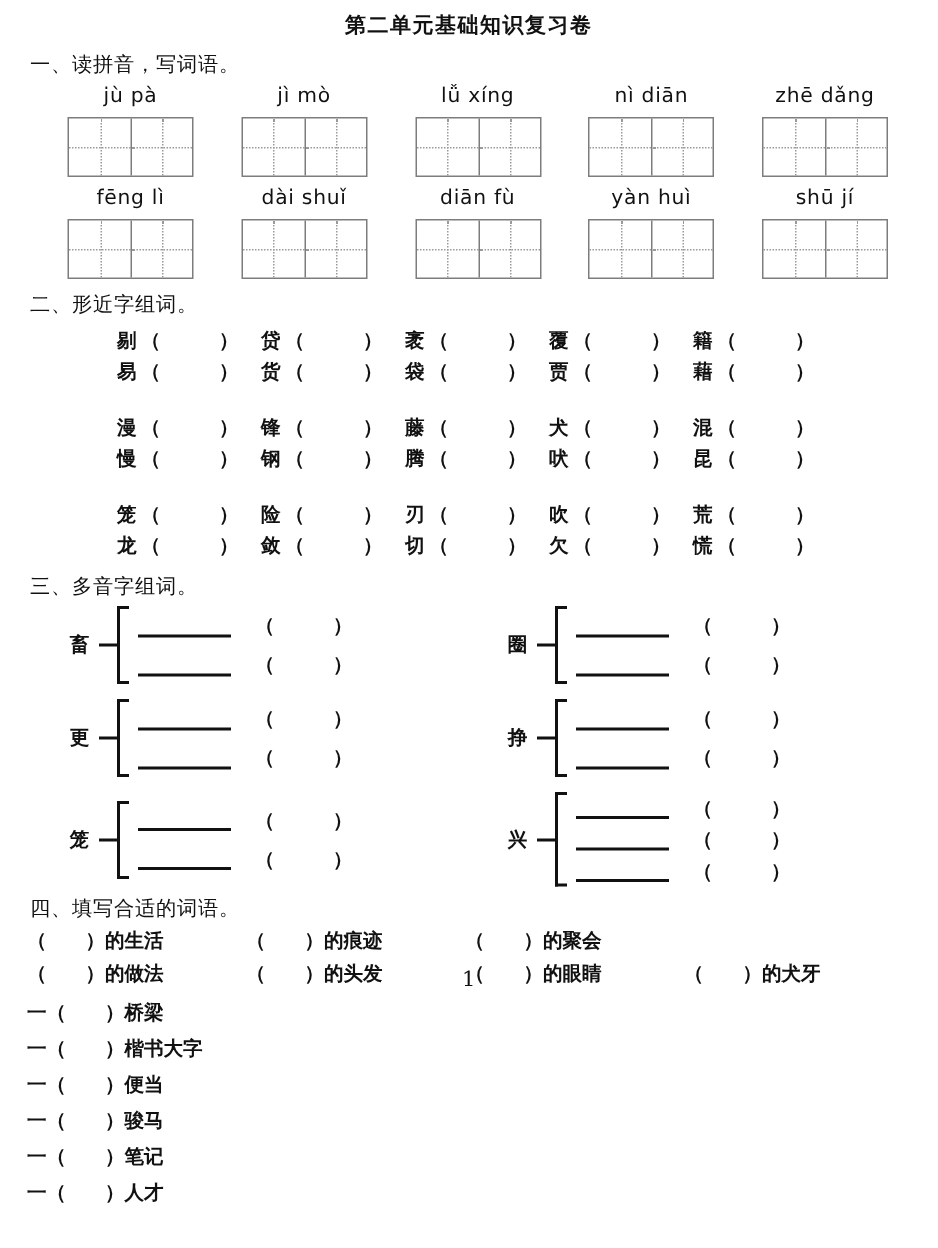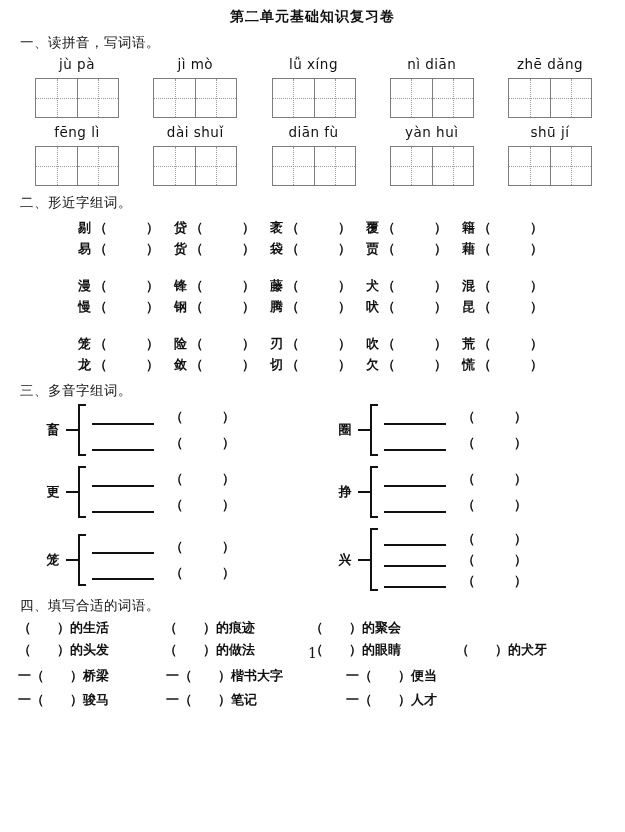--- a/index.html
+++ b/index.html
@@ -37,21 +37,21 @@
     margin-left: 20px;
     margin-top: 6px;
     letter-spacing: 0.5px;
   }
 
   
   .py-block { margin-top: 2px; }
   .py-row {
     display: flex;
     justify-content: space-between;
-    padding: 0 22px 0 24px;
+    padding: 0 22px 0 34px;
     box-sizing: border-box;
   }
   .py-cellwrap {
     width: 106px;
     text-align: center;
   }
   .py-text {
     font-family: "DejaVu Sans", "Liberation Sans", sans-serif;
     font-size: 13.5px;
     letter-spacing: 0.5px;
@@ -165,20 +165,21 @@
     white-space: nowrap;
   }
   .tx-item { width: 146px; }
   .mw-row {
     display: flex;
     padding-left: 18px;
     font-size: 13px;
     font-weight: bold;
     line-height: 24px;
     white-space: nowrap;
+    flex-direction: column;
   }
   .mw-item { width: 148px; }
 
   .pagenum {
     position: absolute;
     bottom: 12px;
     left: 0;
     width: 100%;
     text-align: center;
     font-family: "DejaVu Serif", "Liberation Serif", serif;
@@ -439,22 +440,22 @@
 
   <div class="sec-head" style="margin-top:6px">四、填写合适的词语。</div>
 
   <div class="tx-wrap">
     <div class="tx-row">
       <div class="tx-item">（　　）的生活</div>
       <div class="tx-item">（　　）的痕迹</div>
       <div class="tx-item">（　　）的聚会</div>
     </div>
     <div class="tx-row">
+      <div class="tx-item">（　　）的做法</div>
       <div class="tx-item">（　　）的头发</div>
-      <div class="tx-item">（　　）的做法</div>
       <div class="tx-item">（　　）的眼睛</div>
       <div class="tx-item">（　　）的犬牙</div>
     </div>
 
     <div class="mw-row" style="margin-top:3px">
       <div class="mw-item">一（　　）桥梁</div>
       <div class="mw-item" style="width:180px">一（　　）楷书大字</div>
       <div class="mw-item">一（　　）便当</div>
     </div>
     <div class="mw-row">

